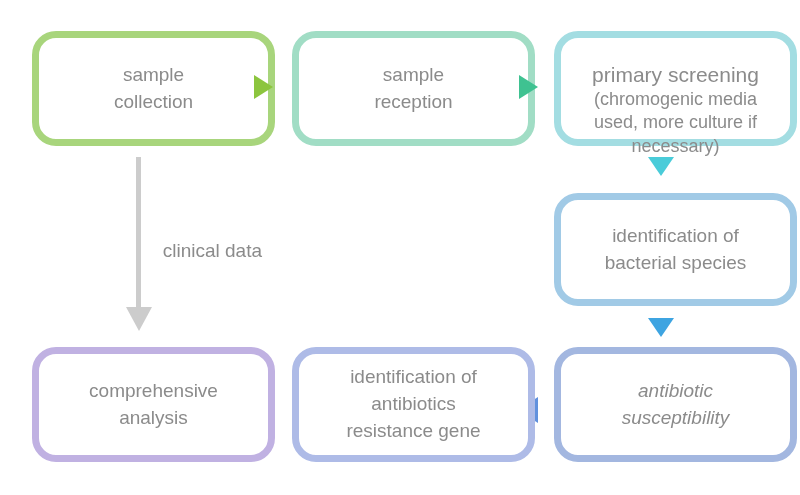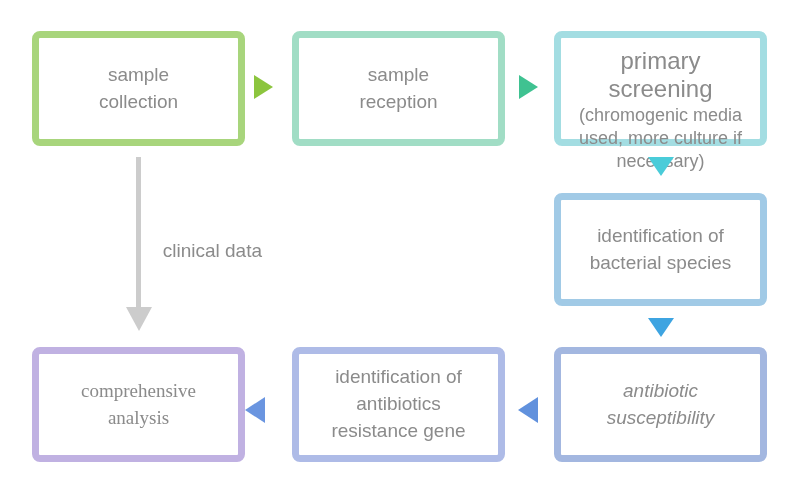--- a/index.html
+++ b/index.html
@@ -6,40 +6,40 @@
   html, body { background: #ffffff; font-family: "Liberation Sans", sans-serif; }
   .canvas {
     position: relative;
     width: 800px;
     height: 495px;
     background: #ffffff;
     overflow: hidden;
   }
   .box {
     position: absolute;
-    width: 213px;
+    width: 243px;
     height: 115px;
     background: #ffffff;
     border: 7px solid #cccccc;
-    border-radius: 8px;
+    border-radius: 24px;
     display: flex;
     flex-direction: column;
     align-items: center;
     justify-content: center;
     text-align: center;
     font-size: 19px;
     line-height: 1.42;
     padding: 4px 20px;
   }
   .box .label { white-space: pre-line; }
   .box .sublabel { white-space: pre-line; font-size: 18px; line-height: 1.3; margin-top: 1px; }
   .pos-box1 { left: 32px;  top: 31px;  }
   .pos-box2 { left: 292px; top: 31px;  }
   .pos-box3 { left: 554px; top: 31px;  padding: 4px 10px; }
-  .pos-box3 .label { font-size: 24px; line-height: 1.15; margin-top: 44px; }
+  .pos-box3 .label { font-size: 21px; line-height: 1.15; margin-top: 44px; }
   .pos-box4 { left: 554px; top: 193px; height: 113px; }
   .pos-box5 { left: 554px; top: 347px; font-style: italic; }
   .pos-box6 { left: 292px; top: 347px; }
   .pos-box7 { left: 32px;  top: 347px; }
   .arrow { position: absolute; width: 0; height: 0; }
   .arrow.right { border-top: 12px solid transparent; border-bottom: 12px solid transparent; border-left: 19px solid #888; }
   .arrow.down  { border-left: 13px solid transparent; border-right: 13px solid transparent; border-top: 19px solid #888; }
   .arrow.left  { border-top: 13px solid transparent; border-bottom: 13px solid transparent; border-right: 20px solid #888; }
   .pos-a1 { left: 254px; top: 75px; }
   .pos-a2 { left: 519px; top: 75px; }
@@ -112,21 +112,21 @@
   <div class="arrow left pos-a5" style="border-right-color: rgb(97, 145, 221);"></div>
 
   <div class="box pos-box6" style="border-color: rgb(174, 187, 231);">
     <span class="label">identification of
 antibiotics
 resistance gene</span>
   </div>
 
   <div class="arrow left pos-a6" style="border-right-color: rgb(106, 149, 224);"></div>
 
-  <div class="box pos-box7" style="border-color: rgb(192, 177, 226); font-family: Liberation Serif, serif;">
+  <div class="box pos-box7" style="border-color: rgb(192, 177, 226);">
     <span class="label">comprehensive
 analysis</span>
   </div>
 
   <div class="connector-line" style="background-color: rgb(204, 204, 204);"></div>
   <div class="connector-head" style="border-top-color: rgb(204, 204, 204);"></div>
   <div class="clinical-label">clinical data</div>
 
 </div>
 

